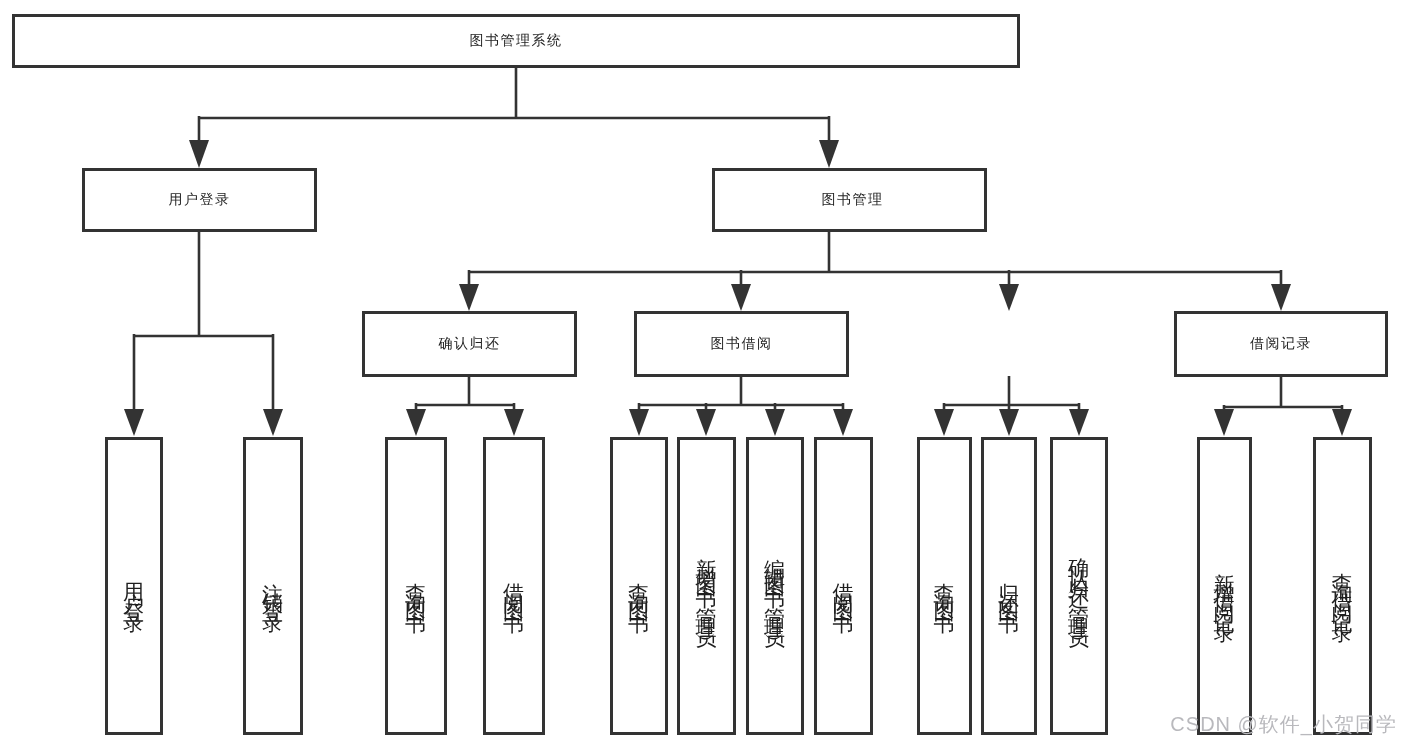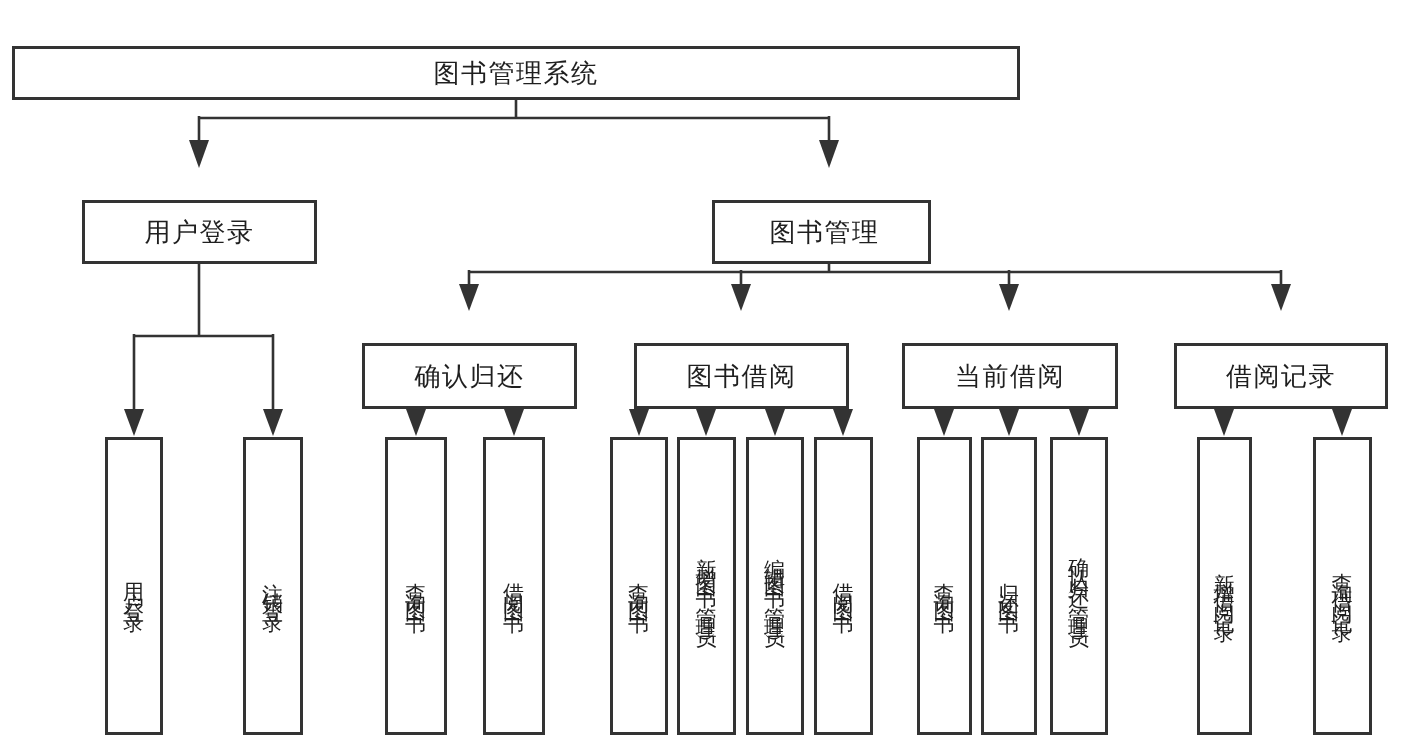--- a/index.html
+++ b/index.html
@@ -37,24 +37,23 @@
   .node {
     position: absolute;
     background: var(--background);
     border: 3px solid var(--line);
     display: flex;
     align-items: center;
     justify-content: center;
     color: var(--text);
   }
   .hbox {
-    font-size: 26px;
+    font-size: 14px;
     letter-spacing: 1.5px;
     white-space: nowrap;
-    margin-top: 32px;
   }
   .vbox {
     top: 437px;
     height: 298px;
     writing-mode: vertical-rl;
     text-orientation: mixed;
     font-size: 21px;
     letter-spacing: 10px;
     line-height: 1;
   }
@@ -107,35 +106,35 @@
     <polygon points="934,409 954,409 944,436"></polygon>
     <polygon points="999,409 1019,409 1009,436"></polygon>
     <polygon points="1069,409 1089,409 1079,436"></polygon>
     <polygon points="1214,409 1234,409 1224,436"></polygon>
     <polygon points="1332,409 1352,409 1342,436"></polygon>
   </svg>
 
   <div class="node hbox" style="left:12px; top:14px; width:1008px; height:54px;">图书管理系统</div>
 
   <div class="node hbox" style="left:82px; top:168px; width:235px; height:64px;">用户登录</div>
-  <div class="node hbox" style="left:712px; top:168px; width:219px; height:64px;padding-left:6px;">图书管理</div>
+  <div class="node hbox" style="left:712px; top:168px; width:275px; height:64px;padding-left:6px;">图书管理</div>
 
   <div class="node hbox" style="left:362px; top:311px; width:215px; height:66px;">确认归还</div>
   <div class="node hbox" style="left:634px; top:311px; width:215px; height:66px;font-family:Liberation Mono, monospace;">图书借阅</div>
-  <div class="node hbox" style="left:902px; top:311px; width:216px; height:66px;">当前借阅</div>
   <div class="node hbox" style="left:1174px; top:311px; width:214px; height:66px;">借阅记录</div>
 
   <div class="node vbox" style="left:105px; width:58px;">用户登录</div>
   <div class="node vbox" style="left:243px; width:60px;">注销登录</div>
   <div class="node vbox" style="left:385px; width:62px;">查询图书</div>
   <div class="node vbox" style="left:483px; width:62px;">借阅图书</div>
   <div class="node vbox" style="left:610px; width:58px;">查询图书</div>
   <div class="node vbox" style="left:677px; width:59px;">新增图书（管理员）</div>
   <div class="node vbox" style="left:746px; width:58px;">编辑图书（管理员）</div>
   <div class="node vbox" style="left:814px; width:59px;">借阅图书</div>
   <div class="node vbox" style="left:917px; width:55px;">查询图书</div>
   <div class="node vbox" style="left:981px; width:56px;">归还图书</div>
   <div class="node vbox" style="left:1050px; width:58px;">确认归还（管理员）</div>
   <div class="node vbox" style="left:1197px; width:55px;">新增借阅记录</div>
   <div class="node vbox" style="left:1313px; width:59px;">查询借阅记录</div>
 
+  <div class="watermark">CSDN @软件_小贺同学</div>
 
 </div>
 
 </body></html>

